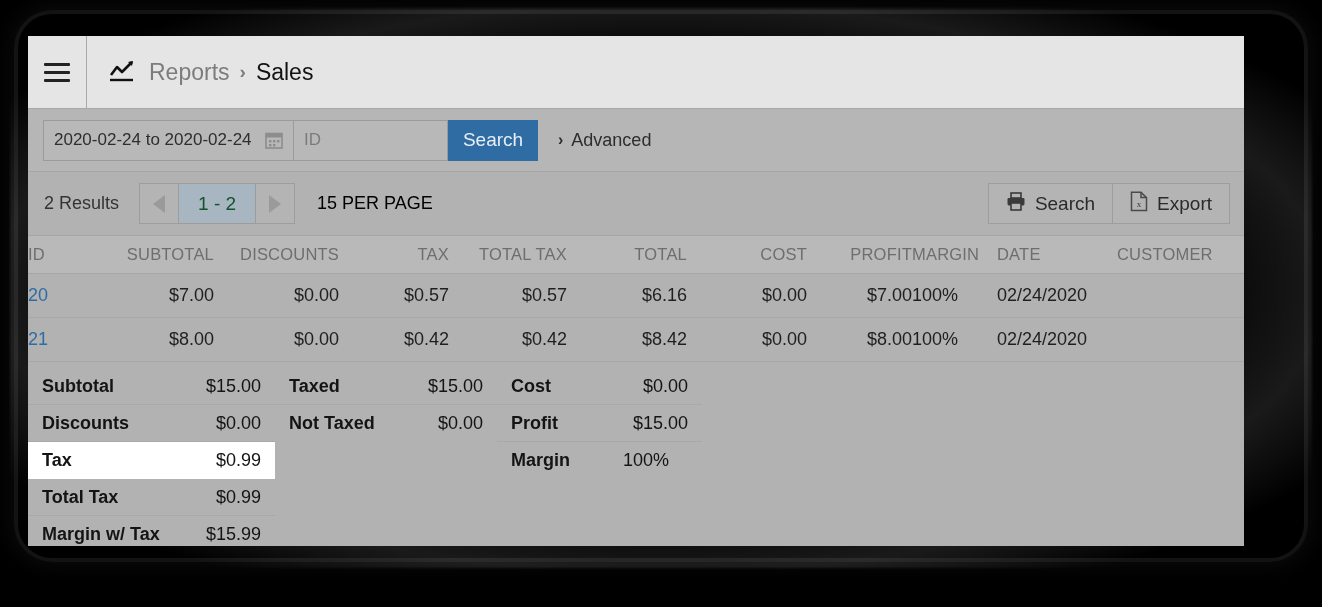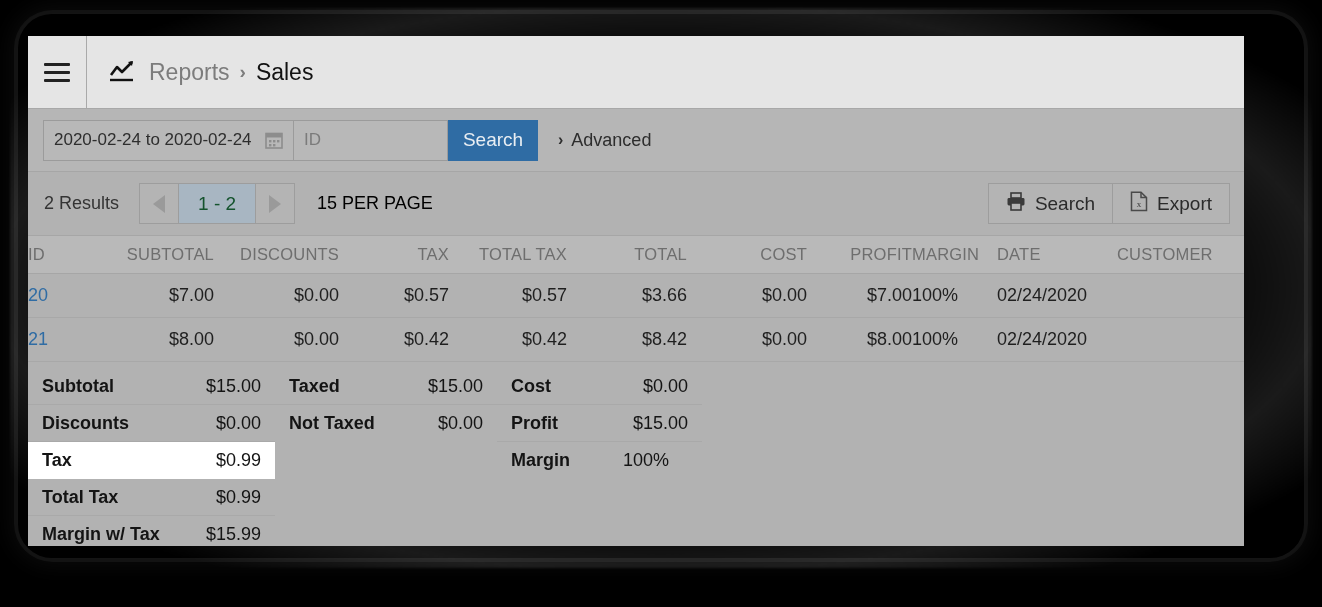--- a/index.html
+++ b/index.html
@@ -400,21 +400,21 @@
           <th class="lft">CUSTOMER</th>
         </tr>
       </thead>
       <tbody>
         <tr>
           <td class="idcell"><a>20</a></td>
           <td class="num">$7.00</td>
           <td class="num">$0.00</td>
           <td class="num">$0.57</td>
           <td class="num">$0.57</td>
-          <td class="num">$3.66</td>
+          <td class="num">$6.16</td>
           <td class="num">$0.00</td>
           <td class="num">$7.00</td>
           <td class="lft">100%</td>
           <td class="lft">02/24/2020</td>
           <td class="lft"></td>
         </tr>
         <tr>
           <td class="idcell"><a>21</a></td>
           <td class="num">$8.00</td>
           <td class="num">$0.00</td>

